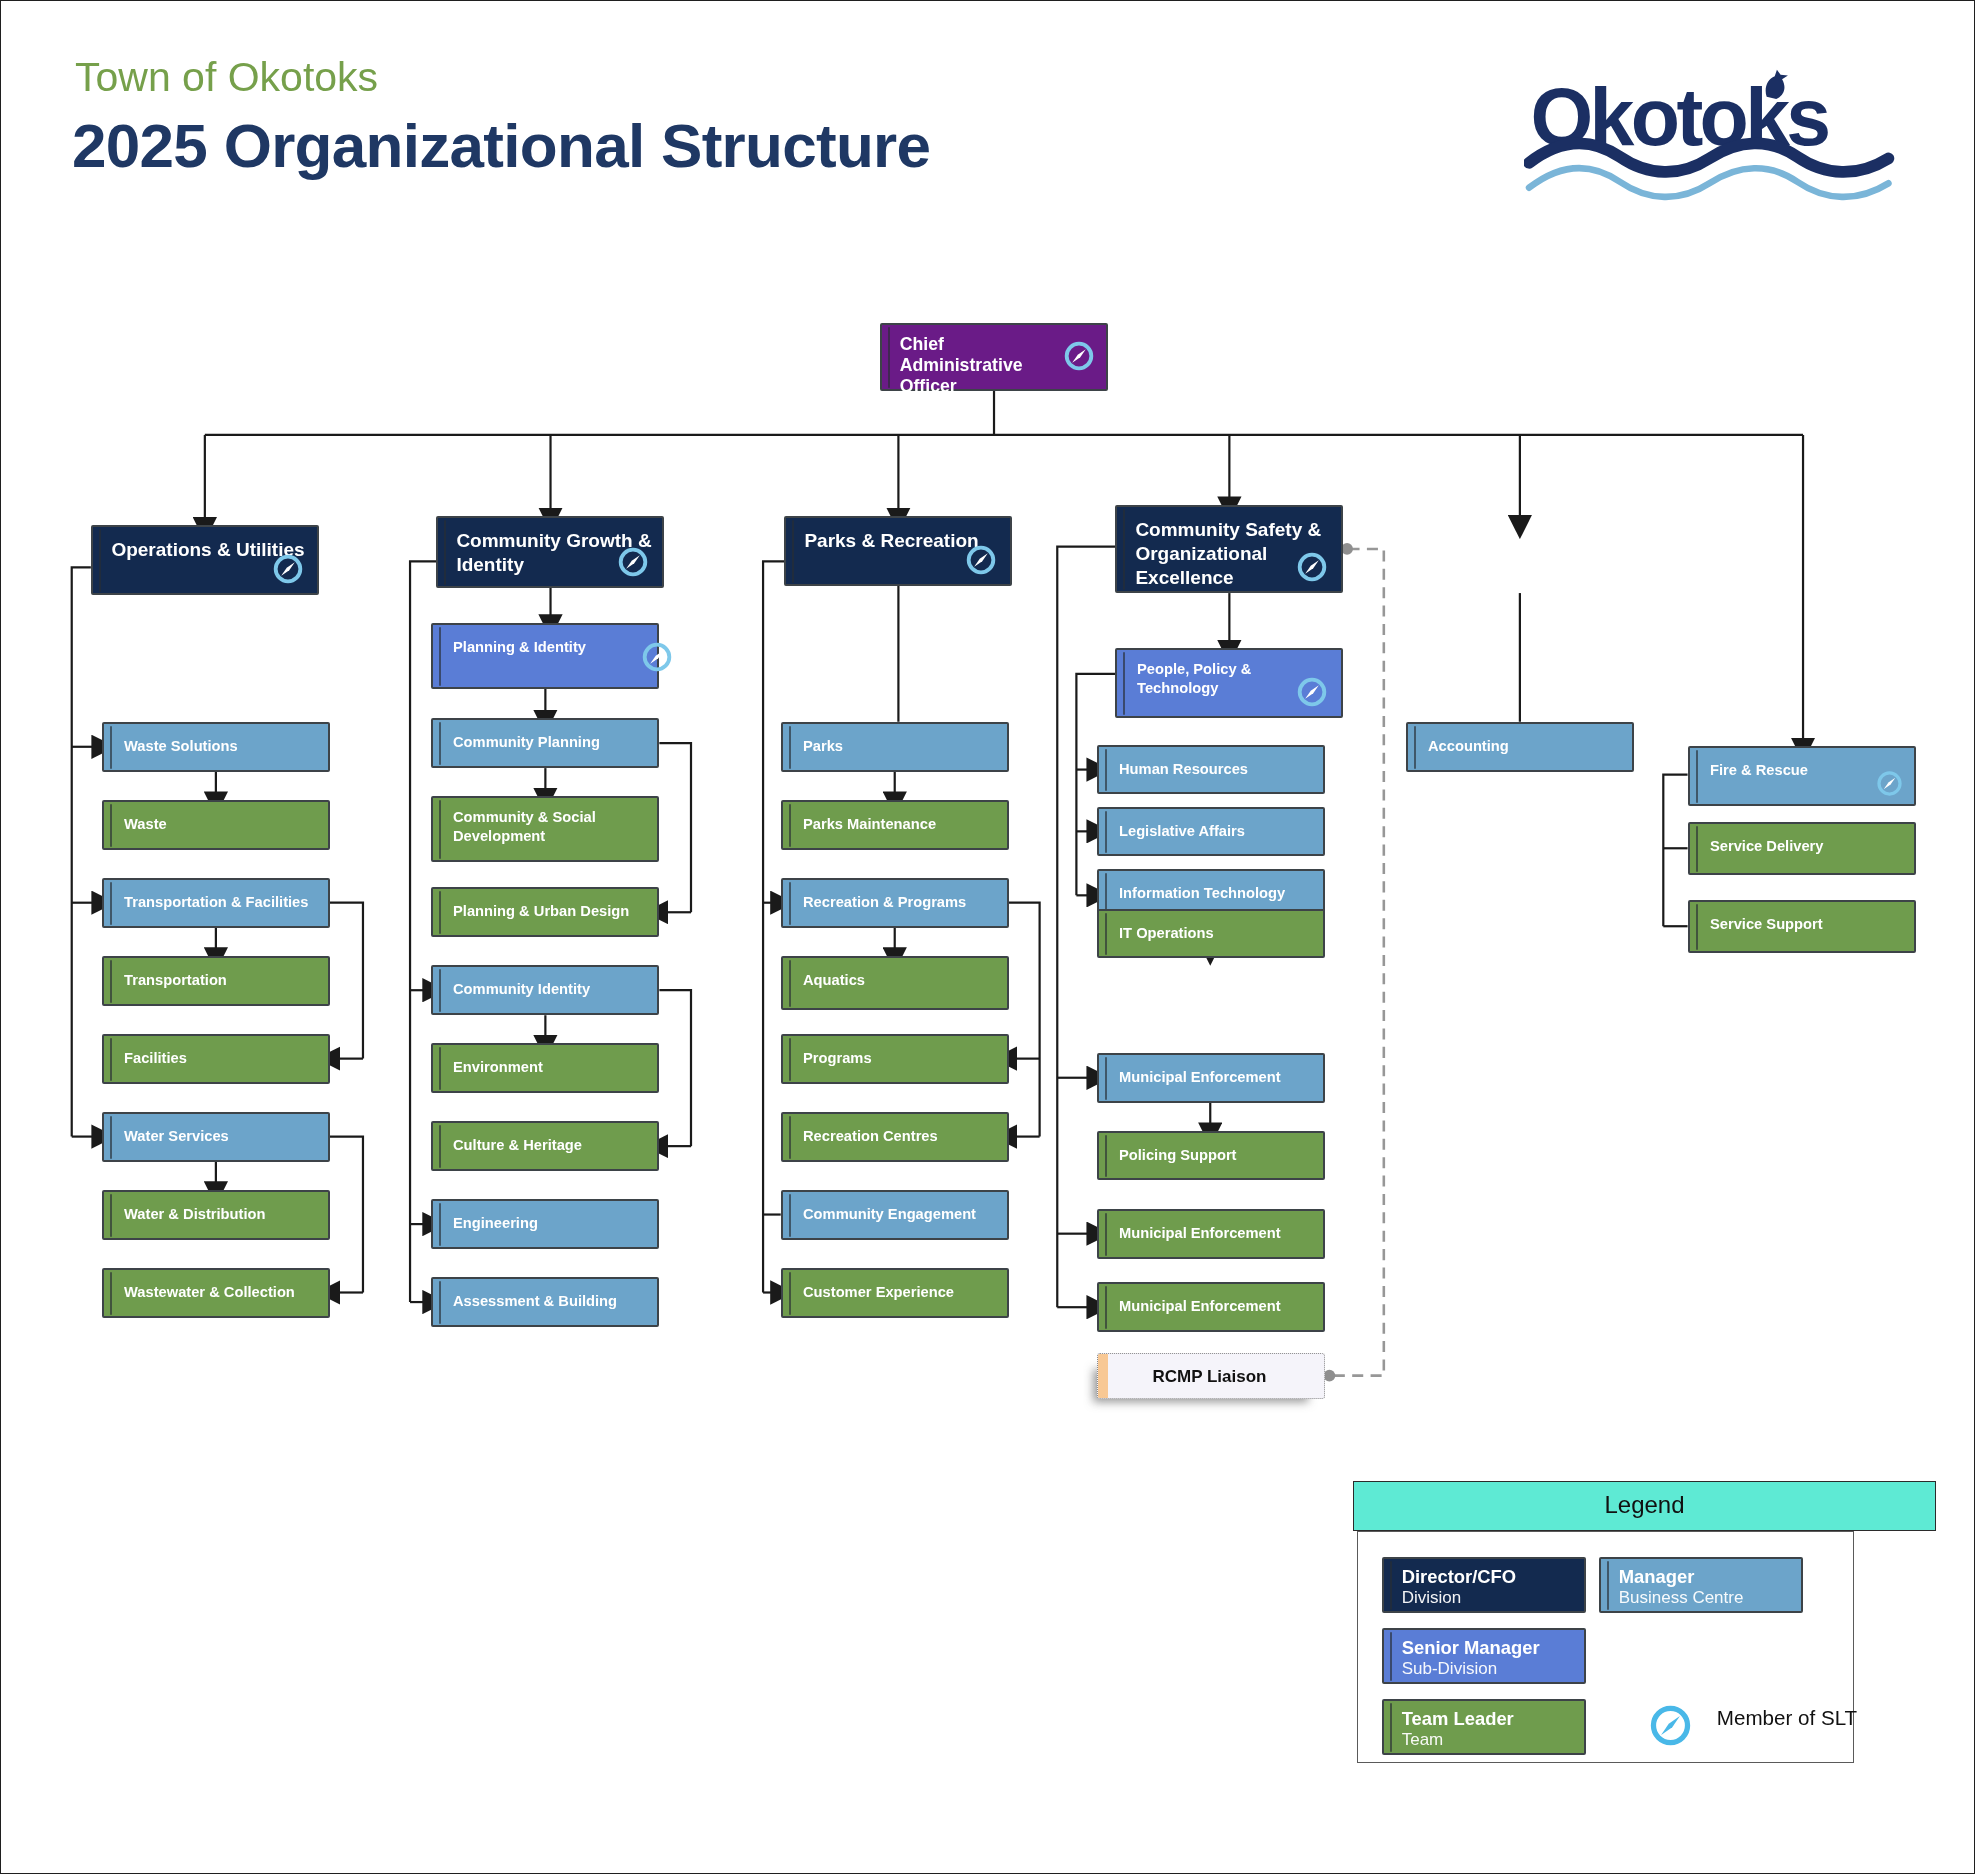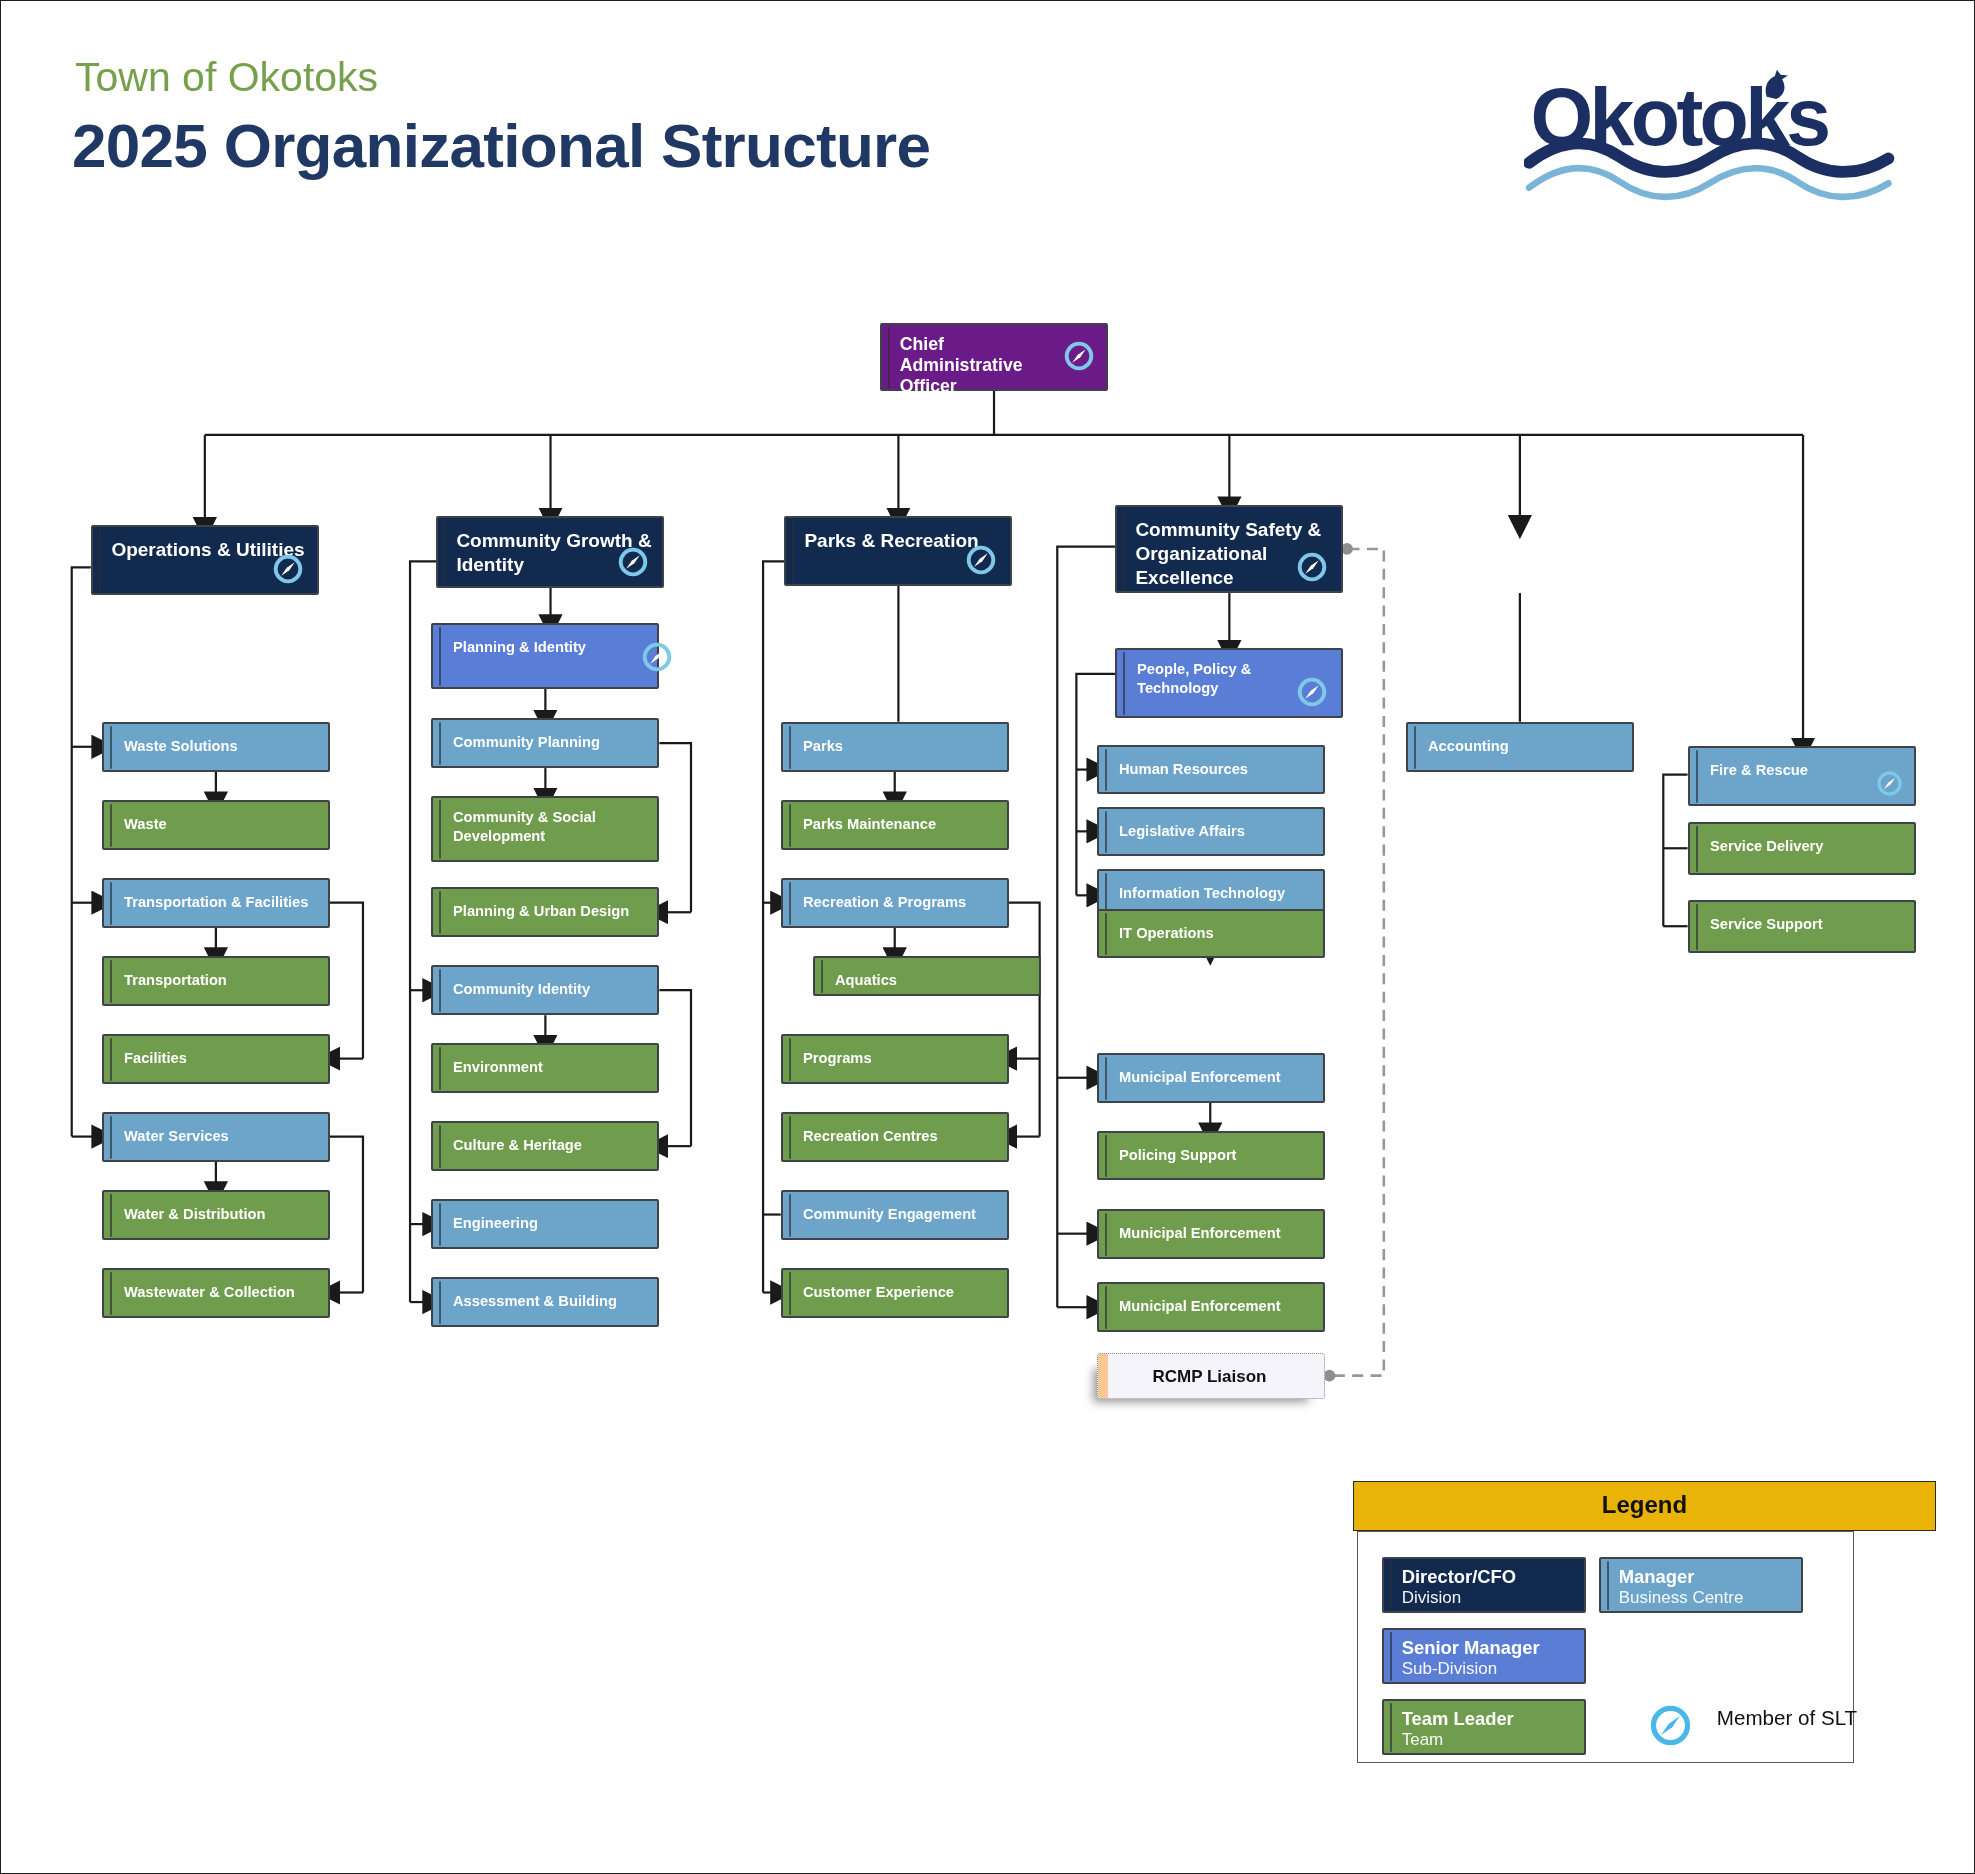--- a/index.html
+++ b/index.html
@@ -28,23 +28,23 @@
   .cao-t{display:block;padding:8.8px 44px 0 17.7px;font-size:17.7px;font-weight:bold;line-height:1.2;}
   .cao-s{display:block;padding:1.5px 7.4px 0 17.7px;font-size:16px;font-weight:400;}
   .slt{position:absolute;width:34px;height:34px;right:11.8px;bottom:7.4px;}
 
   .sp{background:#F5F4FA;border:1.5px dotted #8a8a8a;border-radius:2.9px;color:#111;
       box-shadow:-10.3px 10.3px 8.8px -5.9px rgba(70,70,70,.55);padding-left:28px;}
   .sp::after{content:'';position:absolute;left:0;top:0;bottom:0;width:9.6px;
       background:#F8C894;border-radius:1.5px 0 0 1.5px;}
   .sp .bl{color:#111;padding:11.8px 7.4px 0 26.5px;font-size:17px;}
 
-  .lg-hd{position:absolute;left:1352px;top:1480px;width:583px;height:50px;background:#eab308;
+  .lg-hd{position:absolute;left:1352px;top:1480px;width:583px;height:50px;background:#5eead4;
       border:1.5px solid #2b2b2b;box-sizing:border-box;text-align:center;line-height:46px;
-      font-size:24px;color:#111;font-weight:bold;}
+      font-size:24px;color:#111;}
   .lg-bd{position:absolute;left:1356px;top:1530px;width:497px;height:232px;background:#fff;
       border:1.5px solid #5a5a5a;box-sizing:border-box;}
   .lg-box{width:204px;height:56px;}
   .lg-box .l1{display:block;padding:7.4px 5.9px 0 17.7px;font-size:18.4px;font-weight:bold;line-height:1.15;}
   .lg-box .l2{display:block;padding:0 5.9px 0 17.7px;font-size:17px;font-weight:400;opacity:.95;}
   .lg-note{position:absolute;left:1705px;top:1704px;width:162px;text-align:center;
       font-size:20.6px;color:#111;line-height:1.3;}
   .lg-cmp{position:absolute;left:1646px;top:1701px;width:47px;height:47px;}
 </style>
 </head>
@@ -229,21 +229,21 @@
   </div>
   <div class="box mg" style="left:780px;top:721px;height:50px">
       <span class="bl">Parks</span>
     </div>
   <div class="box tm" style="left:780px;top:799px;height:50px">
       <span class="bl">Parks Maintenance</span>
     </div>
   <div class="box mg" style="left:780px;top:877px;height:50px">
       <span class="bl">Recreation &amp; Programs</span>
     </div>
-  <div class="box tm" style="left:812px;top:955px;height:40px">
+  <div class="box tm" style="left:780px;top:955px;height:54px">
       <span class="bl">Aquatics</span>
     </div>
   <div class="box tm" style="left:780px;top:1033px;height:50px">
       <span class="bl">Programs</span>
     </div>
   <div class="box tm" style="left:780px;top:1111px;height:50px">
       <span class="bl">Recreation Centres</span>
     </div>
   <div class="box mg" style="left:780px;top:1189px;height:50px">
       <span class="bl">Community Engagement</span>

